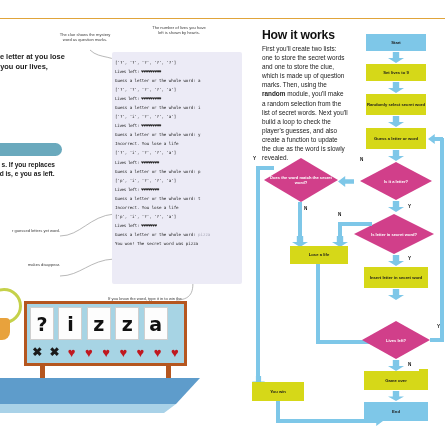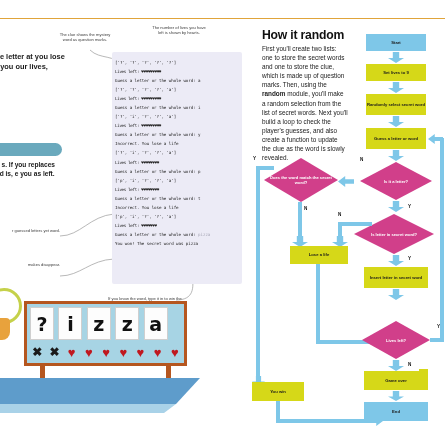--- a/index.html
+++ b/index.html
@@ -200,21 +200,21 @@
   </svg>
 
   <svg class="leader" style="left:168px;top:270px;width:40px;height:32px;" viewBox="0 0 40 32">
     <path d="M8 30 C26 30, 26 18, 24 4" stroke="#9a9a9a" stroke-width="0.7" fill="none"></path>
     <polygon points="24,1 21,7 27,7" fill="#9a9a9a"></polygon>
   </svg>
 
   <div class="console"></div>
   <div class="console-lines" id="console-lines"><div>['?', '?', '?', '?', '?']</div><div class="hearts">Lives left: ♥♥♥♥♥♥♥♥♥</div><div>Guess a letter or the whole word: a</div><div>['?', '?', '?', '?', 'a']</div><div class="hearts">Lives left: ♥♥♥♥♥♥♥♥♥</div><div>Guess a letter or the whole word: i</div><div>['?', 'i', '?', '?', 'a']</div><div class="hearts">Lives left: ♥♥♥♥♥♥♥♥♥</div><div>Guess a letter or the whole word: y</div><div>Incorrect. You lose a life</div><div>['?', 'i', '?', '?', 'a']</div><div class="hearts">Lives left: ♥♥♥♥♥♥♥♥</div><div>Guess a letter or the whole word: p</div><div>['p', 'i', '?', '?', 'a']</div><div class="hearts">Lives left: ♥♥♥♥♥♥♥♥</div><div>Guess a letter or the whole word: t</div><div>Incorrect. You lose a life</div><div>['p', 'i', '?', '?', 'a']</div><div class="hearts">Lives left: ♥♥♥♥♥♥♥</div><div>Guess a letter or the whole word: <span class="dim">pizza</span></div><div>You won! The secret word was pizza</div></div>
 
-  <div class="howto-title">How it random</div>
+  <div class="howto-title">How it works</div>
   <div class="howto-body">
     <span>First you'll create two lists: one to store the secret words and one to store the clue, which is made up of question marks. Then, using the </span><b>random</b><span> module, you'll make a random selection from the list of secret words. Next you'll build a loop to check the player's guesses, and also create a function to update the clue as the word is slowly revealed.</span>
   </div>
 
   <div class="fc">
 
     <div class="node n-blue" style="left:114px;top:10px;width:60px;height:17px;">Start</div>
     <div class="arrow-d" style="left:136px;top:28px;width:16px;height:11px;"></div>
 
     <div class="node n-yellow" style="left:114px;top:40px;width:60px;height:17px;">Set lives to 9</div>

